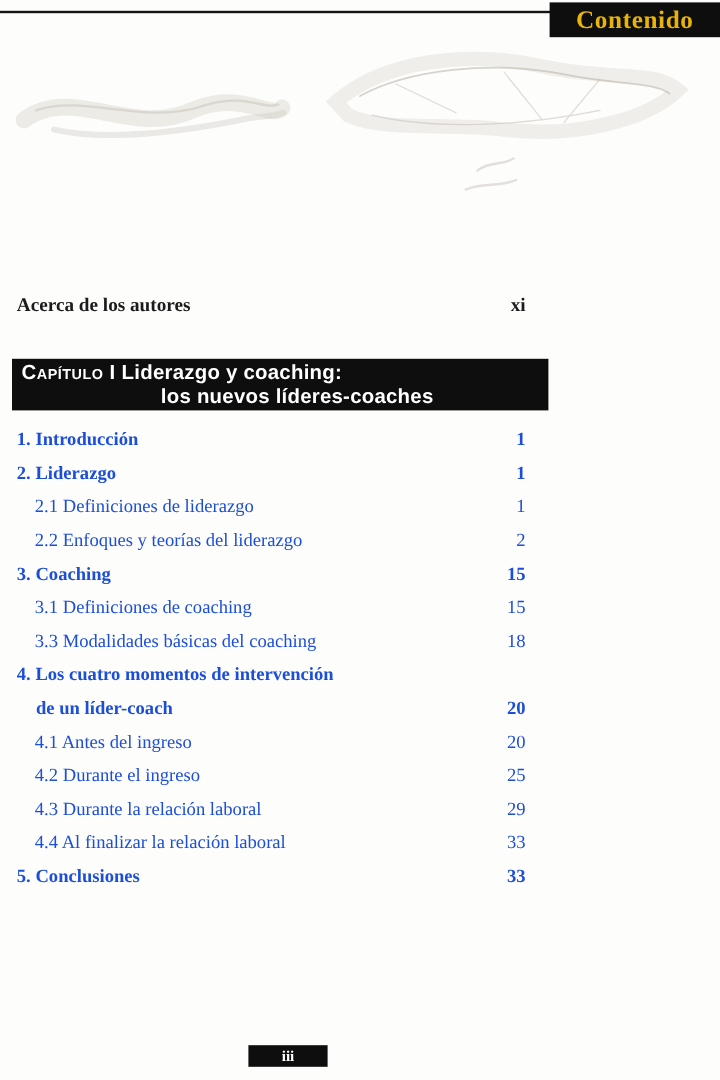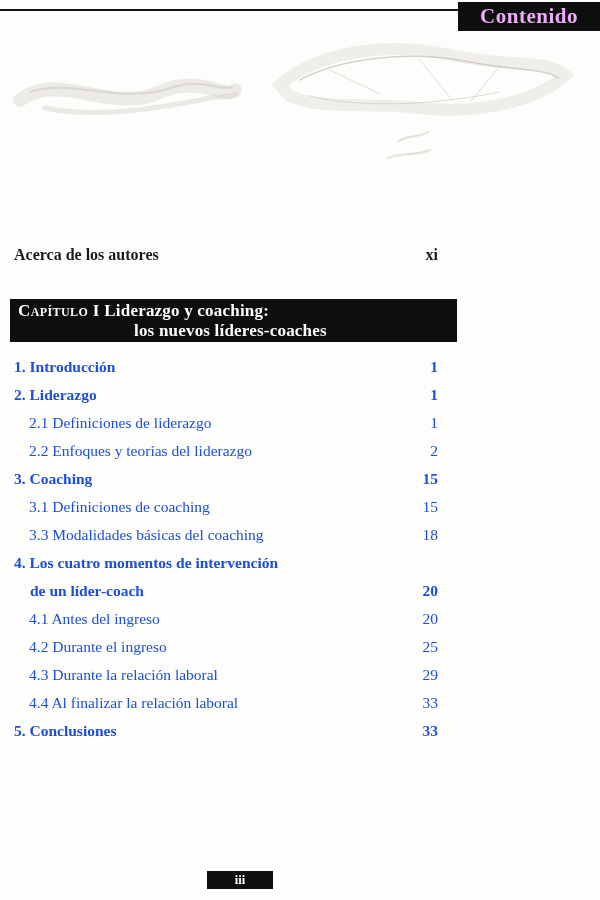--- a/index.html
+++ b/index.html
@@ -22,21 +22,21 @@
     position: absolute;
     left: 0; top: 9px;
     width: 459px; height: 2px;
     background: #151515;
   }
   .header-box {
     position: absolute;
     left: 458px; top: 2px;
     width: 142px; height: 29px;
     background: #0e0e0e;
-    color: #f0abfc;
+    color: #eab308;
     display: flex;
     align-items: center;
     justify-content: center;
   }
   .header-box span {
     font-family: "Liberation Serif", serif;
     font-size: 21px;
     font-weight: bold;
     letter-spacing: 0.5px;
   }
@@ -63,21 +63,21 @@
     font-size: 16px;
   }
 
   
   .banner {
     position: absolute;
     left: 10px; top: 299px;
     width: 447px; height: 43px;
     background: #0e0e0e;
     color: #ffffff;
-    font-family: Liberation Serif, serif;
+    font-family: Liberation Sans, sans-serif;
     box-sizing: border-box;
     padding-top: 2px;
   }
   .banner-line1 {
     padding-left: 8px;
     font-size: 17px;
     line-height: 20px;
     font-weight: bold;
     letter-spacing: 0.2px;
   }

